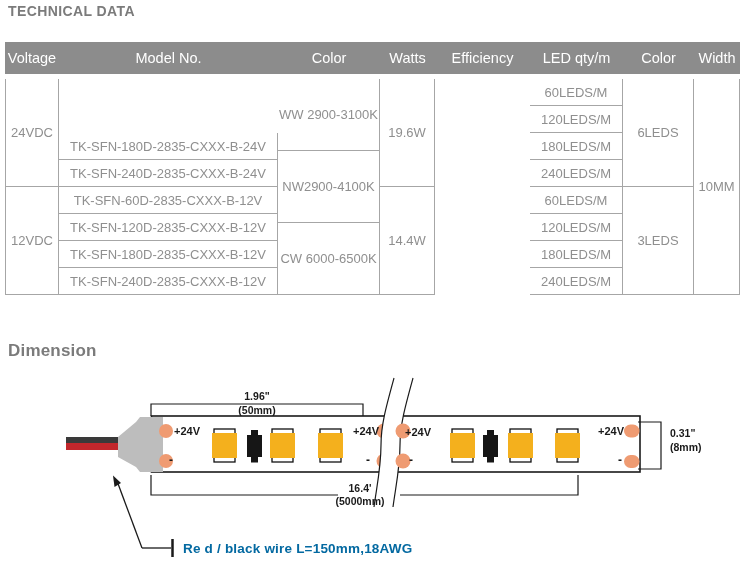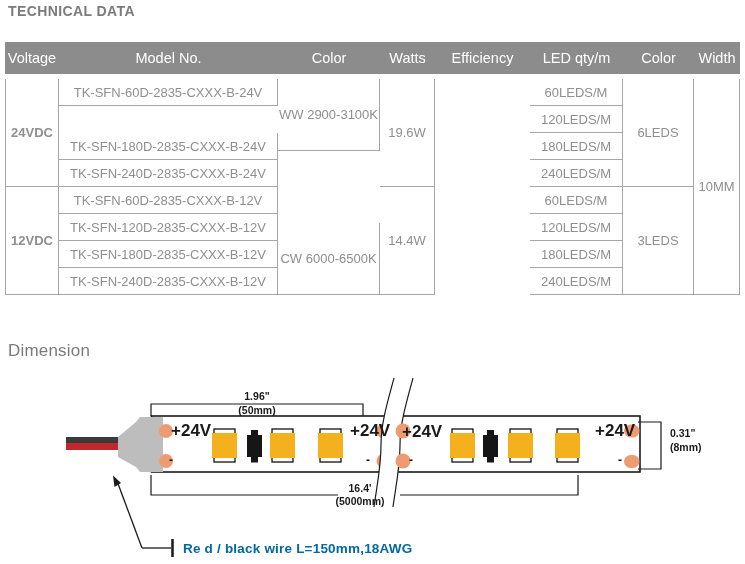--- a/index.html
+++ b/index.html
@@ -6,47 +6,47 @@
   body{
     width:745px;height:564px;position:relative;overflow:hidden;
     background:#fff;font-family:"Liberation Sans",sans-serif;
   }
   .title{
     position:absolute;left:8px;top:3px;
     font-size:14px;font-weight:bold;color:#7B7B7B;letter-spacing:.4px;
   }
   .dim-heading{
     position:absolute;left:8px;top:341px;
-    font-size:17px;font-weight:normal;color:#7B7B7B;letter-spacing:.2px;
+    font-size:17px;font-weight:bold;color:#7B7B7B;letter-spacing:.2px;
   }
   .table{
     position:absolute;left:5px;top:42px;width:660px;height:253px;
     display:grid;
     grid-template-columns:54px 219px 102px 55px 95px 93px 71px 46px;
     grid-template-rows:32px 5px repeat(24,1fr);
     font-size:13px;color:#8F8F8F;
   }
   .th{
     grid-row:1;background:#8C8C8C;color:#FFF;font-size:14.5px;
     display:flex;align-items:center;justify-content:center;white-space:nowrap;
   }
   .td{
     display:flex;align-items:center;justify-content:center;white-space:nowrap;
     border-right:1px solid #A6A6A6;border-bottom:1px solid #A6A6A6;
     background:#fff;
   }
-  .td.first{border-left:1px solid #A6A6A6;font-weight:bold;}
+  .td.first{border-left:1px solid #A6A6A6;}
   .diagram{position:absolute;left:0;top:375px;width:745px;height:189px;}
   .diagram svg{position:absolute;left:0;top:0;}
   .dtext{
     position:absolute;font-size:10.5px;font-weight:bold;color:#1A1A1A;
     text-align:center;line-height:12px;white-space:nowrap;
   }
   .dtext.left{text-align:left;}
-  .plus{position:absolute;font-size:17px;font-weight:bold;color:#1A1A1A;width:32px;text-align:center;line-height:12px;}
+  .plus{position:absolute;font-size:11px;font-weight:bold;color:#1A1A1A;width:32px;text-align:center;line-height:12px;}
   .minus{position:absolute;font-size:12px;font-weight:bold;color:#1A1A1A;width:10px;text-align:center;line-height:12px;}
   .wire-note{
     position:absolute;left:183px;top:166px;
     font-size:13.5px;font-weight:600;color:#0369a1;letter-spacing:.2px;white-space:nowrap;
   }
 </style>
 </head>
 <body>
 
 <div class="title">TECHNICAL DATA</div>
@@ -58,29 +58,29 @@
   <div class="th" style="grid-column:3">Color</div>
   <div class="th" style="grid-column:4">Watts</div>
   <div class="th" style="grid-column:5">Efficiency</div>
   <div class="th" style="grid-column:6">LED qty/m</div>
   <div class="th" style="grid-column:7">Color</div>
   <div class="th" style="grid-column:8">Width</div>
 
   <div class="td first" style="grid-column:1;grid-row:3/15">24VDC</div>
   <div class="td first" style="grid-column:1;grid-row:15/27">12VDC</div>
 
-  <div class="td" style="grid-column:2;grid-row:3/6">TK-SFN-60D-2835-CXXX-B-24V</div>
   <div class="td" style="grid-column:2;grid-row:9/12">TK-SFN-180D-2835-CXXX-B-24V</div>
   <div class="td" style="grid-column:2;grid-row:12/15">TK-SFN-240D-2835-CXXX-B-24V</div>
   <div class="td" style="grid-column:2;grid-row:15/18">TK-SFN-60D-2835-CXXX-B-12V</div>
   <div class="td" style="grid-column:2;grid-row:18/21">TK-SFN-120D-2835-CXXX-B-12V</div>
   <div class="td" style="grid-column:2;grid-row:21/24">TK-SFN-180D-2835-CXXX-B-12V</div>
   <div class="td" style="grid-column:2;grid-row:24/27">TK-SFN-240D-2835-CXXX-B-12V</div>
 
   <div class="td" style="grid-column:3;grid-row:3/11">WW 2900-3100K</div>
+  <div class="td" style="grid-column:3;grid-row:11/19">NW2900-4100K</div>
   <div class="td" style="grid-column:3;grid-row:19/27">CW 6000-6500K</div>
 
   <div class="td" style="grid-column:4;grid-row:3/15">19.6W</div>
   <div class="td" style="grid-column:4;grid-row:15/27">14.4W</div>
 
 
   <div class="td" style="grid-column:6;grid-row:3/6">60LEDS/M</div>
   <div class="td" style="grid-column:6;grid-row:6/9">120LEDS/M</div>
   <div class="td" style="grid-column:6;grid-row:9/12">180LEDS/M</div>
   <div class="td" style="grid-column:6;grid-row:12/15">240LEDS/M</div>

